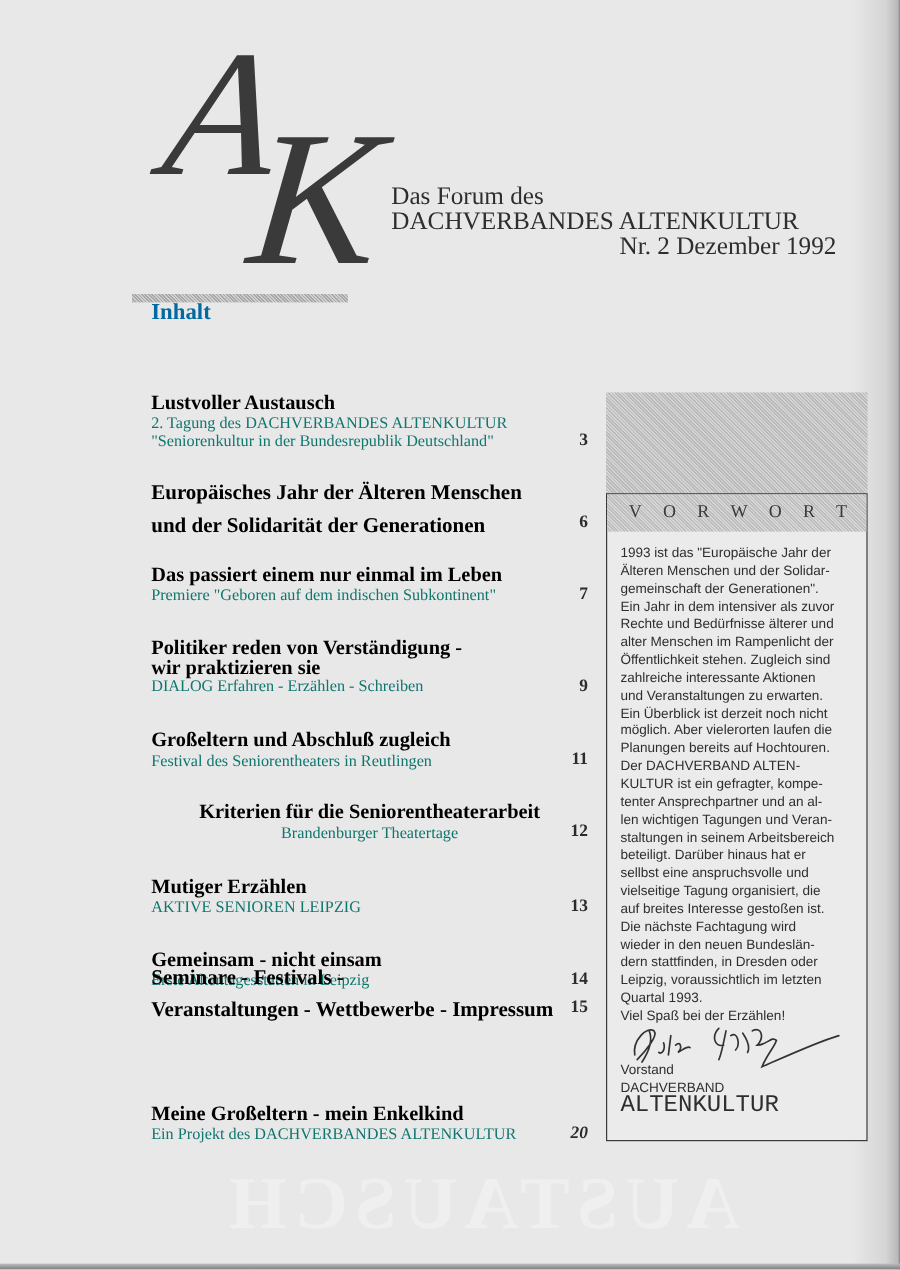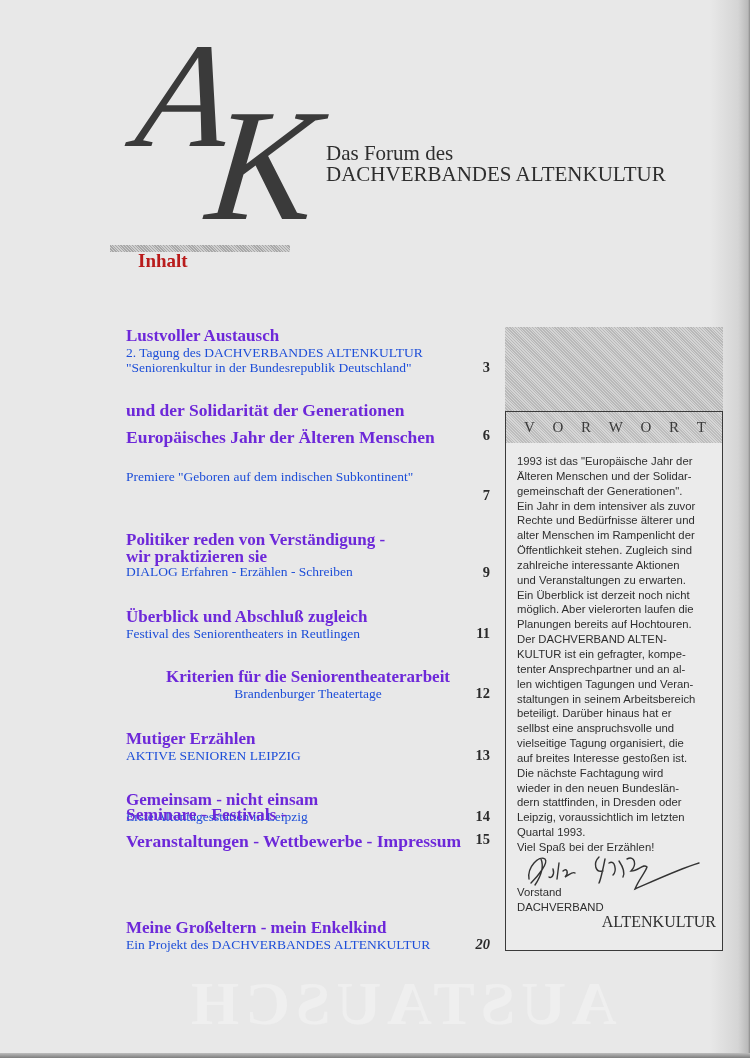--- a/index.html
+++ b/index.html
@@ -27,38 +27,38 @@
     position:absolute; left:140px; top:20px;
     font-family:"Liberation Serif", serif; font-style:italic;
     font-size:150px; line-height:1; color:#3a3a3a; transform:skewX(-8deg);
   }
   .logo-k {
     position:absolute; left:210px; top:85px;
     font-family:"Liberation Serif", serif; font-style:italic;
     font-size:160px; line-height:1; color:#3a3a3a; transform:skewX(-6deg);
   }
   .masthead {
-    position:absolute; left:326px; top:143px; font-size:21px; line-height:21px; color:#2e2e2e;
+    position:absolute; left:326px; top:153px; font-size:21px; line-height:21px; color:#2e2e2e;
   }
   .masthead div { white-space:nowrap; }
   .masthead .issue { text-align:right; width:371px; }
   
   .inhalt-bar {
     position:absolute; left:110px; top:245px; width:180px; height:7px;
     background:repeating-linear-gradient(45deg, #a8a8a8 0 1px, #cfcfcf 1px 2px);
   }
   .inhalt-title {
-    position:absolute; left:138px; top:250px; font-size:19px; font-weight:bold; color:#b91c1c;
+    position:absolute; left:126px; top:250px; font-size:19px; font-weight:bold; color:#0369a1;
   }
   
   .toc { position:absolute; left:126px; top:0; width:364px; }
   .toc-entry { position:absolute; left:0; width:364px; }
-  .toc-title { font-weight:bold; font-size:17px; line-height:19px; color:#6d28d9; }
+  .toc-title { font-weight:bold; font-size:17px; line-height:19px; color:#000000; }
   .toc-title.big { font-size:17.5px; line-height:27px; }
-  .toc-sub { font-size:13.5px; line-height:15px; color:#1d4ed8; }
+  .toc-sub { font-size:13.5px; line-height:15px; color:#0f766e; }
   .toc-page {
     position:absolute; right:0; font-weight:bold; font-size:14.5px; color:#2b2b2b;
   }
   
   .vw-shade {
     position:absolute; left:505px; top:327px; width:218px; height:84px;
     background:repeating-linear-gradient(45deg, #b9b9b9 0 1px, #d4d4d4 1px 2px);
   }
   .vw-box {
     position:absolute; left:505px; top:411px; width:216px; height:538px;
@@ -70,68 +70,70 @@
     display:flex; justify-content:space-between; align-items:center; padding:0 16px 0 18px;
     font-size:15px; color:#3a3a3a; font-family:"Liberation Serif", serif;
   }
   .vw-body {
     padding:11px 6px 0 11px;
     font-family:"Liberation Sans", sans-serif; font-size:11.3px; line-height:14.85px; color:#2e2e2e;
   }
   .vw-body div { white-space:nowrap; }
   .vw-sign { position:relative; height:30px; }
   .vw-sign svg { position:absolute; left:2px; top:-6px; }
-  .vw-org-serif { font-family:Liberation Serif, serif; font-size:16px; line-height:16px;text-align:right; }
+  .vw-org-serif { font-family:Liberation Mono, monospace; font-size:20px; line-height:16px; }
 </style>
 </head>
 <body>
 
 <div class="showthrough">AUSTAUSCH</div>
 <div class="page-shade-right"></div>
 <div class="page-shade-bottom"></div>
 
 <div class="logo-a">A</div>
 <div class="logo-k">K</div>
 
 <div class="masthead">
   <div>Das Forum des</div>
   <div>DACHVERBANDES ALTENKULTUR</div>
+  <div class="issue">Nr. 2  Dezember 1992</div>
 </div>
 
 <div class="inhalt-bar"></div>
 <div class="inhalt-title">Inhalt</div>
 
 <div class="toc">
   <div class="toc-entry" style="top:326px;">
     <div class="toc-title">Lustvoller Austausch</div>
     <div class="toc-sub">2. Tagung des DACHVERBANDES ALTENKULTUR</div>
     <div class="toc-sub">"Seniorenkultur in der Bundesrepublik Deutschland"</div>
     <div class="toc-page" style="top:33px;">3</div>
   </div>
 
   <div class="toc-entry" style="top:397px;">
+    <div class="toc-title big">Europäisches Jahr der Älteren Menschen</div>
     <div class="toc-title big">und der Solidarität der Generationen</div>
-    <div class="toc-title big">Europäisches Jahr der Älteren Menschen</div>
     <div class="toc-page" style="top:30px;">6</div>
   </div>
 
   <div class="toc-entry" style="top:469px;">
+    <div class="toc-title">Das passiert einem nur einmal im Leben</div>
     <div class="toc-sub">Premiere "Geboren auf dem indischen Subkontinent"</div>
     <div class="toc-page" style="top:18px;">7</div>
   </div>
 
   <div class="toc-entry" style="top:530px;">
     <div class="toc-title">Politiker reden von Verständigung -</div>
     <div class="toc-title" style="line-height:15px;">wir praktizieren sie</div>
     <div class="toc-sub">DIALOG Erfahren - Erzählen - Schreiben</div>
     <div class="toc-page" style="top:34px;">9</div>
   </div>
 
   <div class="toc-entry" style="top:607px;">
-    <div class="toc-title">Überblick und Abschluß zugleich</div>
+    <div class="toc-title">Großeltern und Abschluß zugleich</div>
     <div class="toc-sub">Festival des Seniorentheaters in Reutlingen</div>
     <div class="toc-page" style="top:18px;">11</div>
   </div>
 
   <div class="toc-entry" style="top:667px;text-align:center;">
     <div class="toc-title">Kriterien für die Seniorentheaterarbeit</div>
     <div class="toc-sub">Brandenburger Theatertage</div>
     <div class="toc-page" style="top:18px;margin-left:33px;">12</div>
   </div>
 

